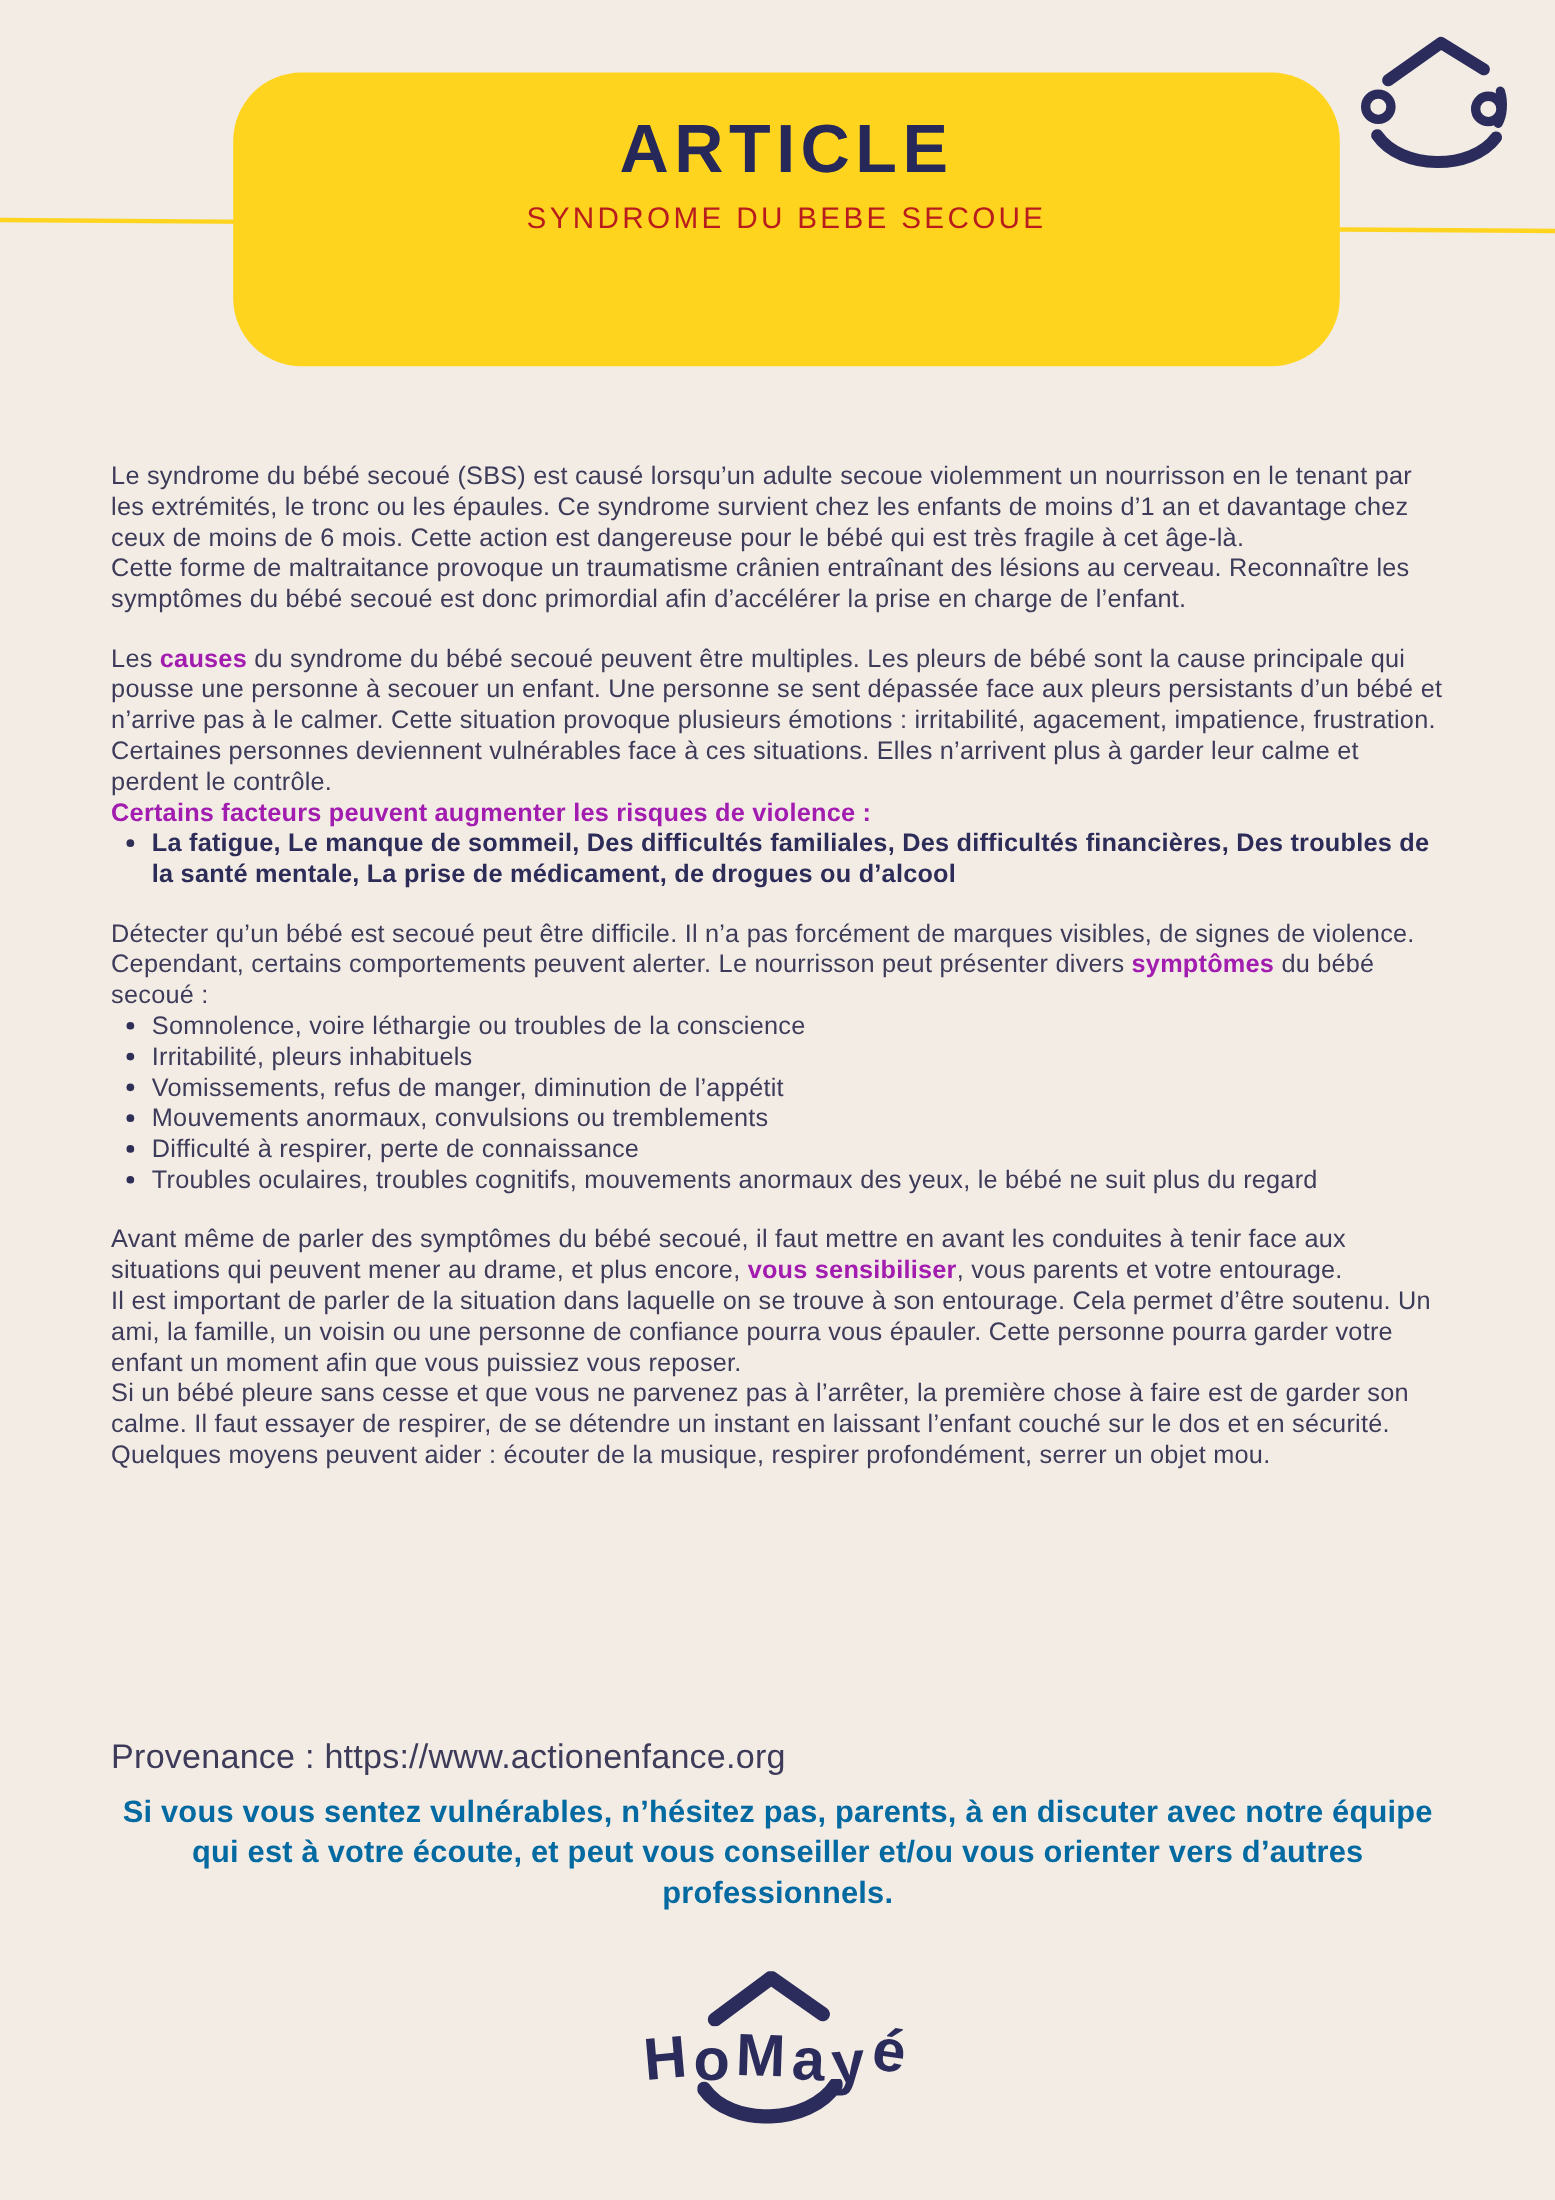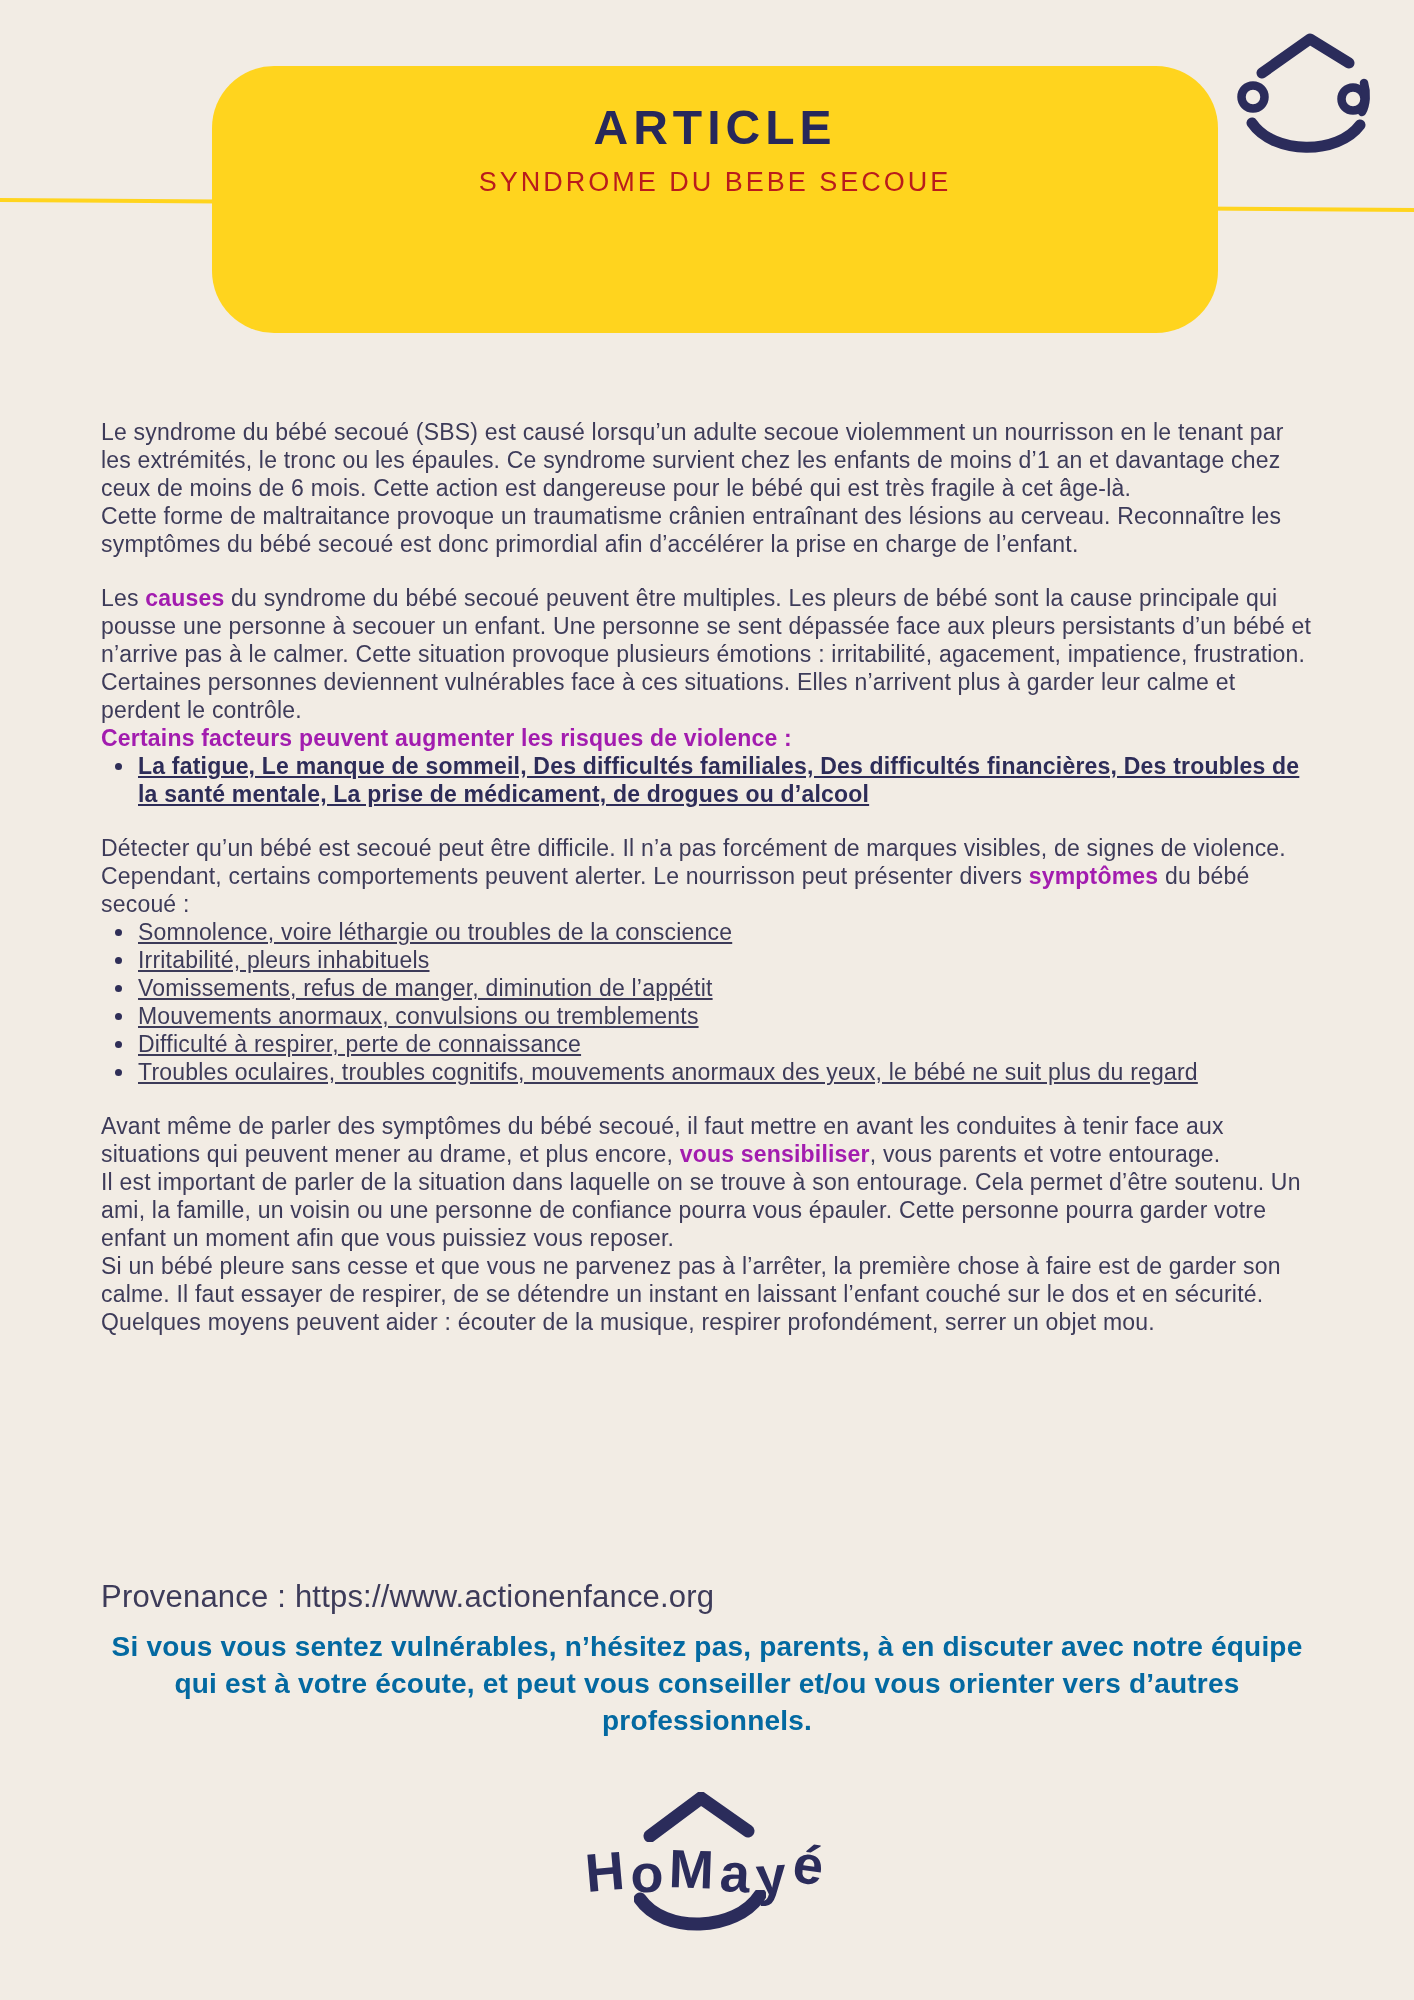--- a/index.html
+++ b/index.html
@@ -14,40 +14,40 @@
   .accent-line {
     position:absolute; left:-12px; right:-12px; top:203px; height:4px;
     background:#FFD41E; transform:rotate(0.40deg); z-index:1;
   }
   
   .banner {
     position:absolute; left:212px; top:66px; width:1006px; height:267px;
     background:#FFD41E; border-radius:62px; z-index:2; text-align:center;
   }
   .banner-title {
-    margin-top:34px; font-size:48px; font-weight:700; letter-spacing:5px;
+    margin-top:34px; font-size:62px; font-weight:700; letter-spacing:5px;
     color:#27285A;
   }
   .banner-subtitle {
     margin-top:12px; font-size:27px; font-weight:400; letter-spacing:3px;
     color:#b91c1c;
   }
   
   .face-logo { position:absolute; left:1234px; top:31px; width:144px; height:128px; z-index:3; }
   .navy-stroke { stroke:#2B2C5B; fill:none; stroke-linecap:round; stroke-linejoin:round; }
   
   .content {
     position:absolute; left:101px; top:418px; width:1212px;
     font-size:23px; line-height:28px; letter-spacing:0.2px;
   }
   .content p { margin:0; }
   .content .gap { margin-top:26px; }
   .content strong, .content .bold { font-weight:700; color:#a21caf; }
   ul { list-style:none; margin:0; padding:0; }
-  li { position:relative; padding-left:37px;text-decoration:underline; }
+  li { position:relative; padding-left:37px; }
   li::before {
     content:""; position:absolute; left:14px; top:11px;
     width:7px; height:7px; border-radius:50%; background:#2F2E57;
   }
   .factors-list li { font-weight:700; color:#2D2C58; }
   .provenance {
     position:absolute; left:101px; top:1548px; font-size:31px; color:#3D3B59;
     letter-spacing:0.2px;
     margin-top:31px;
   }

